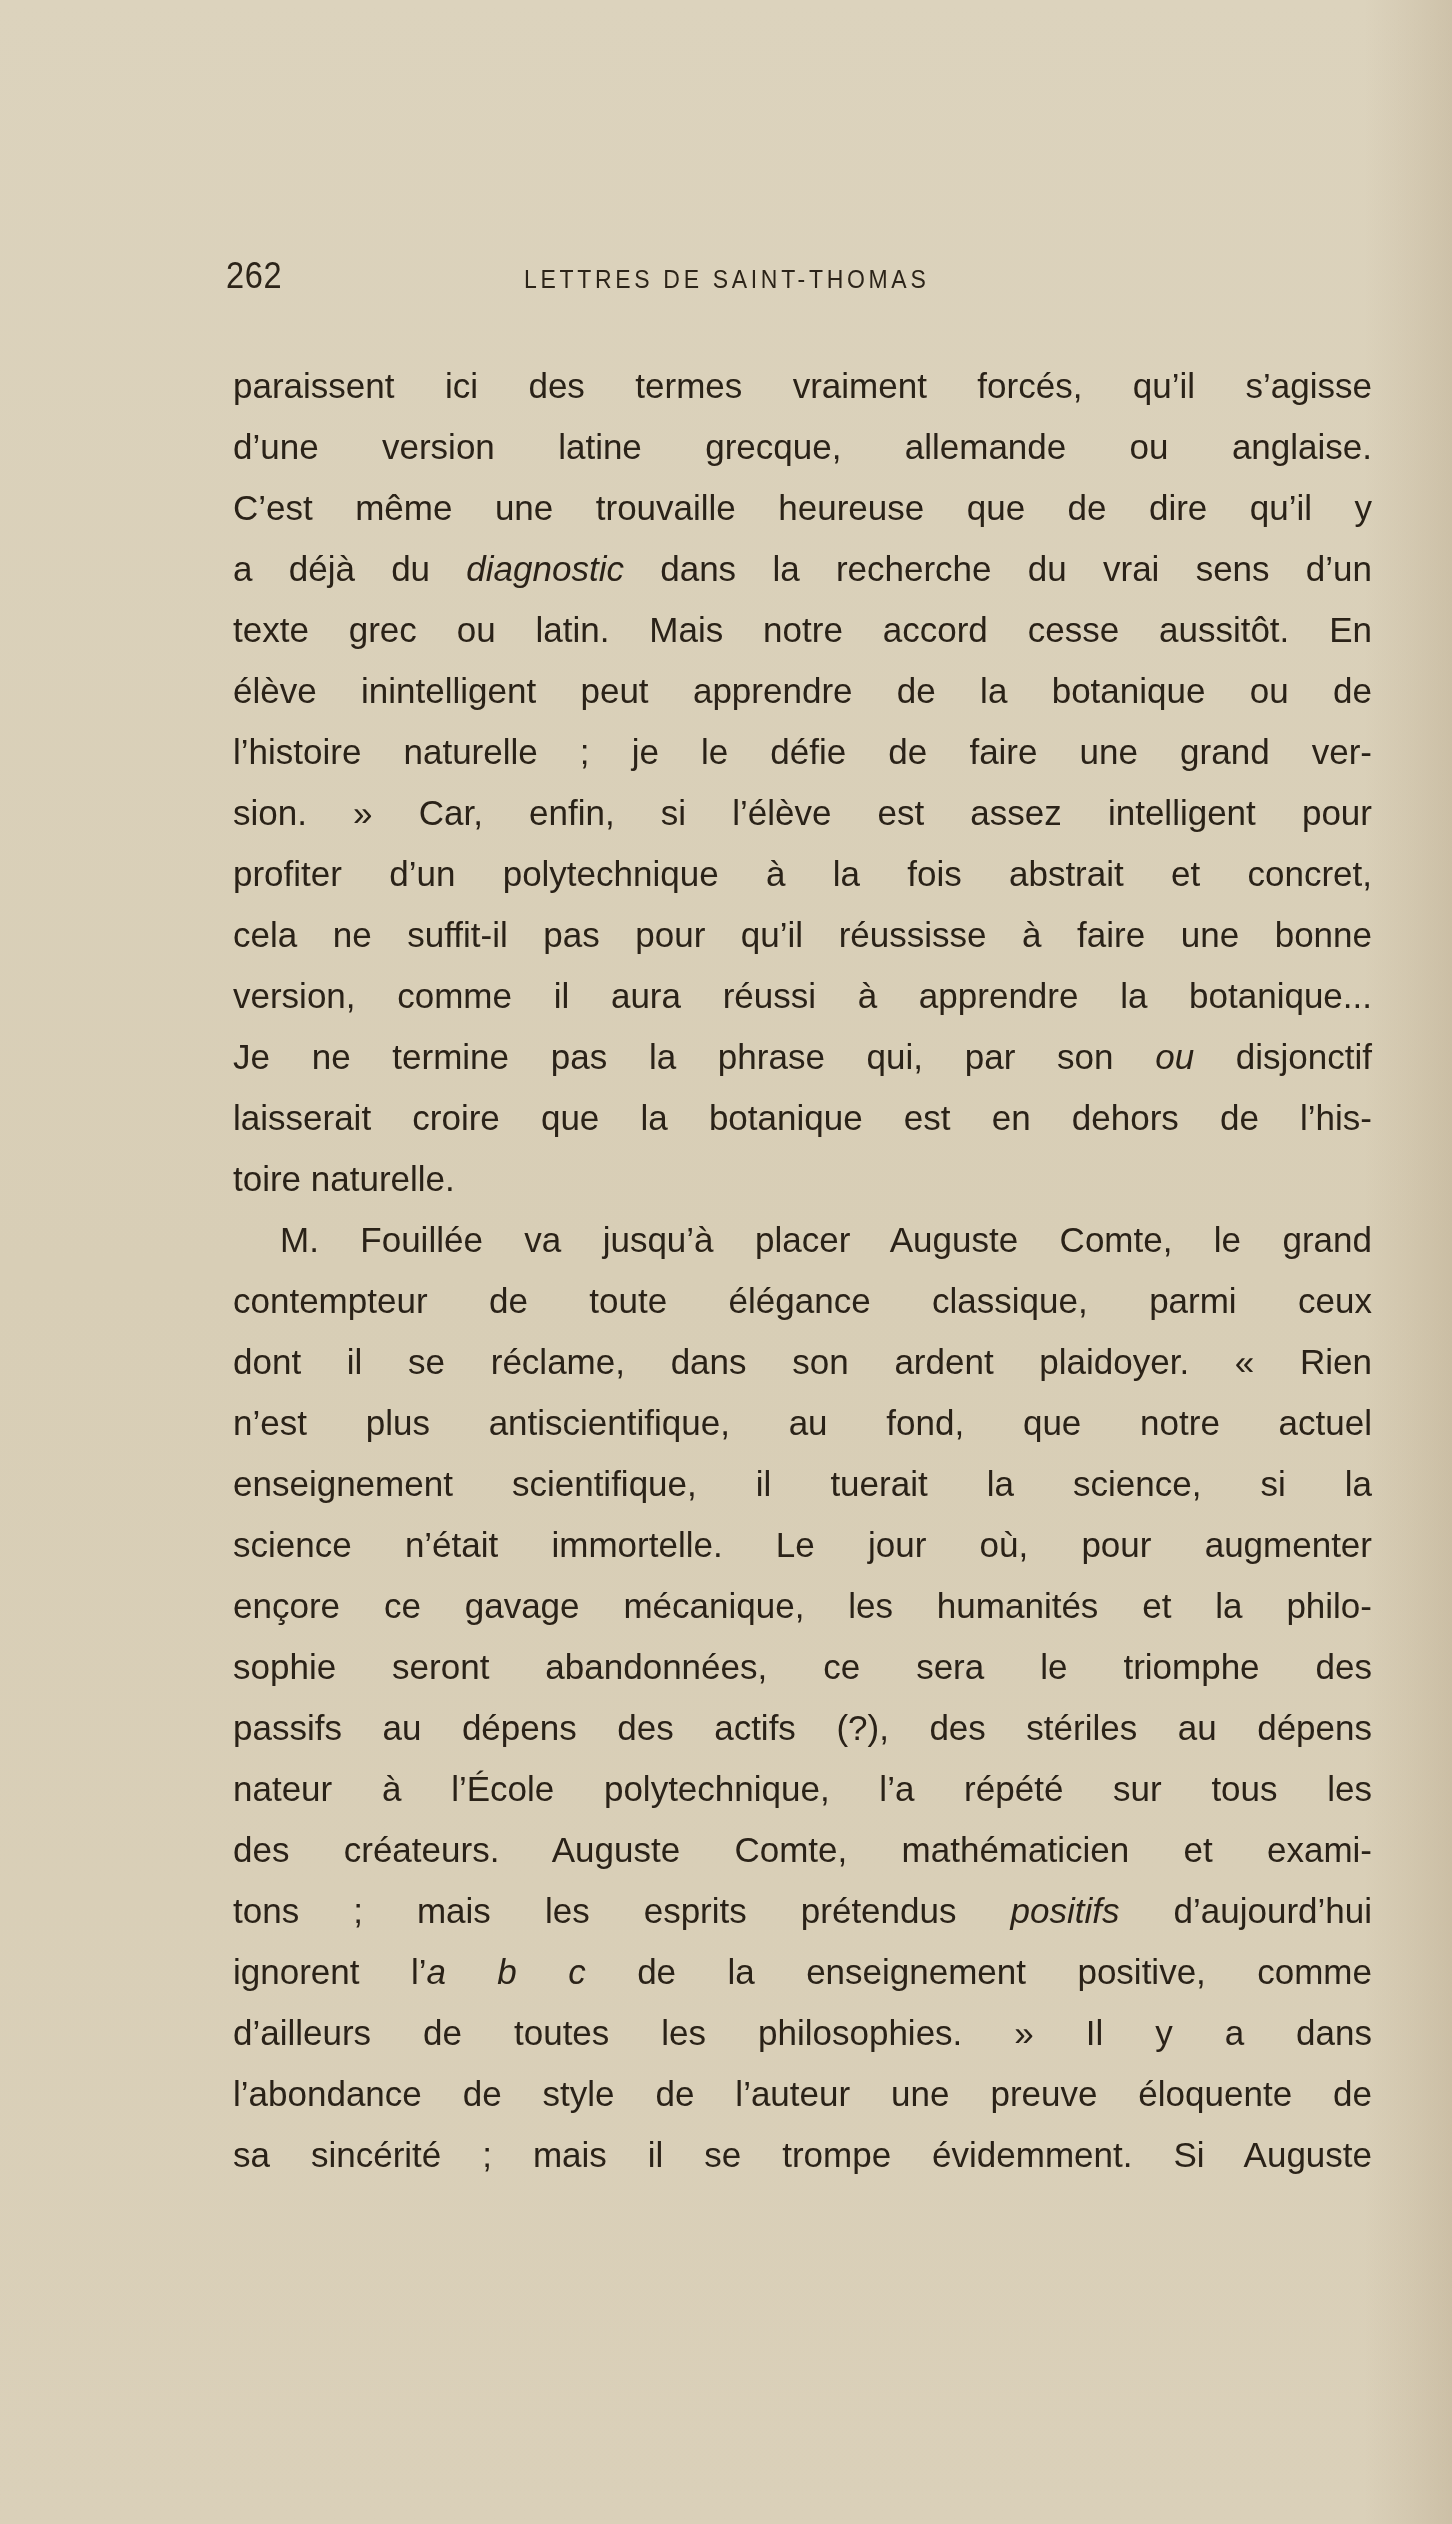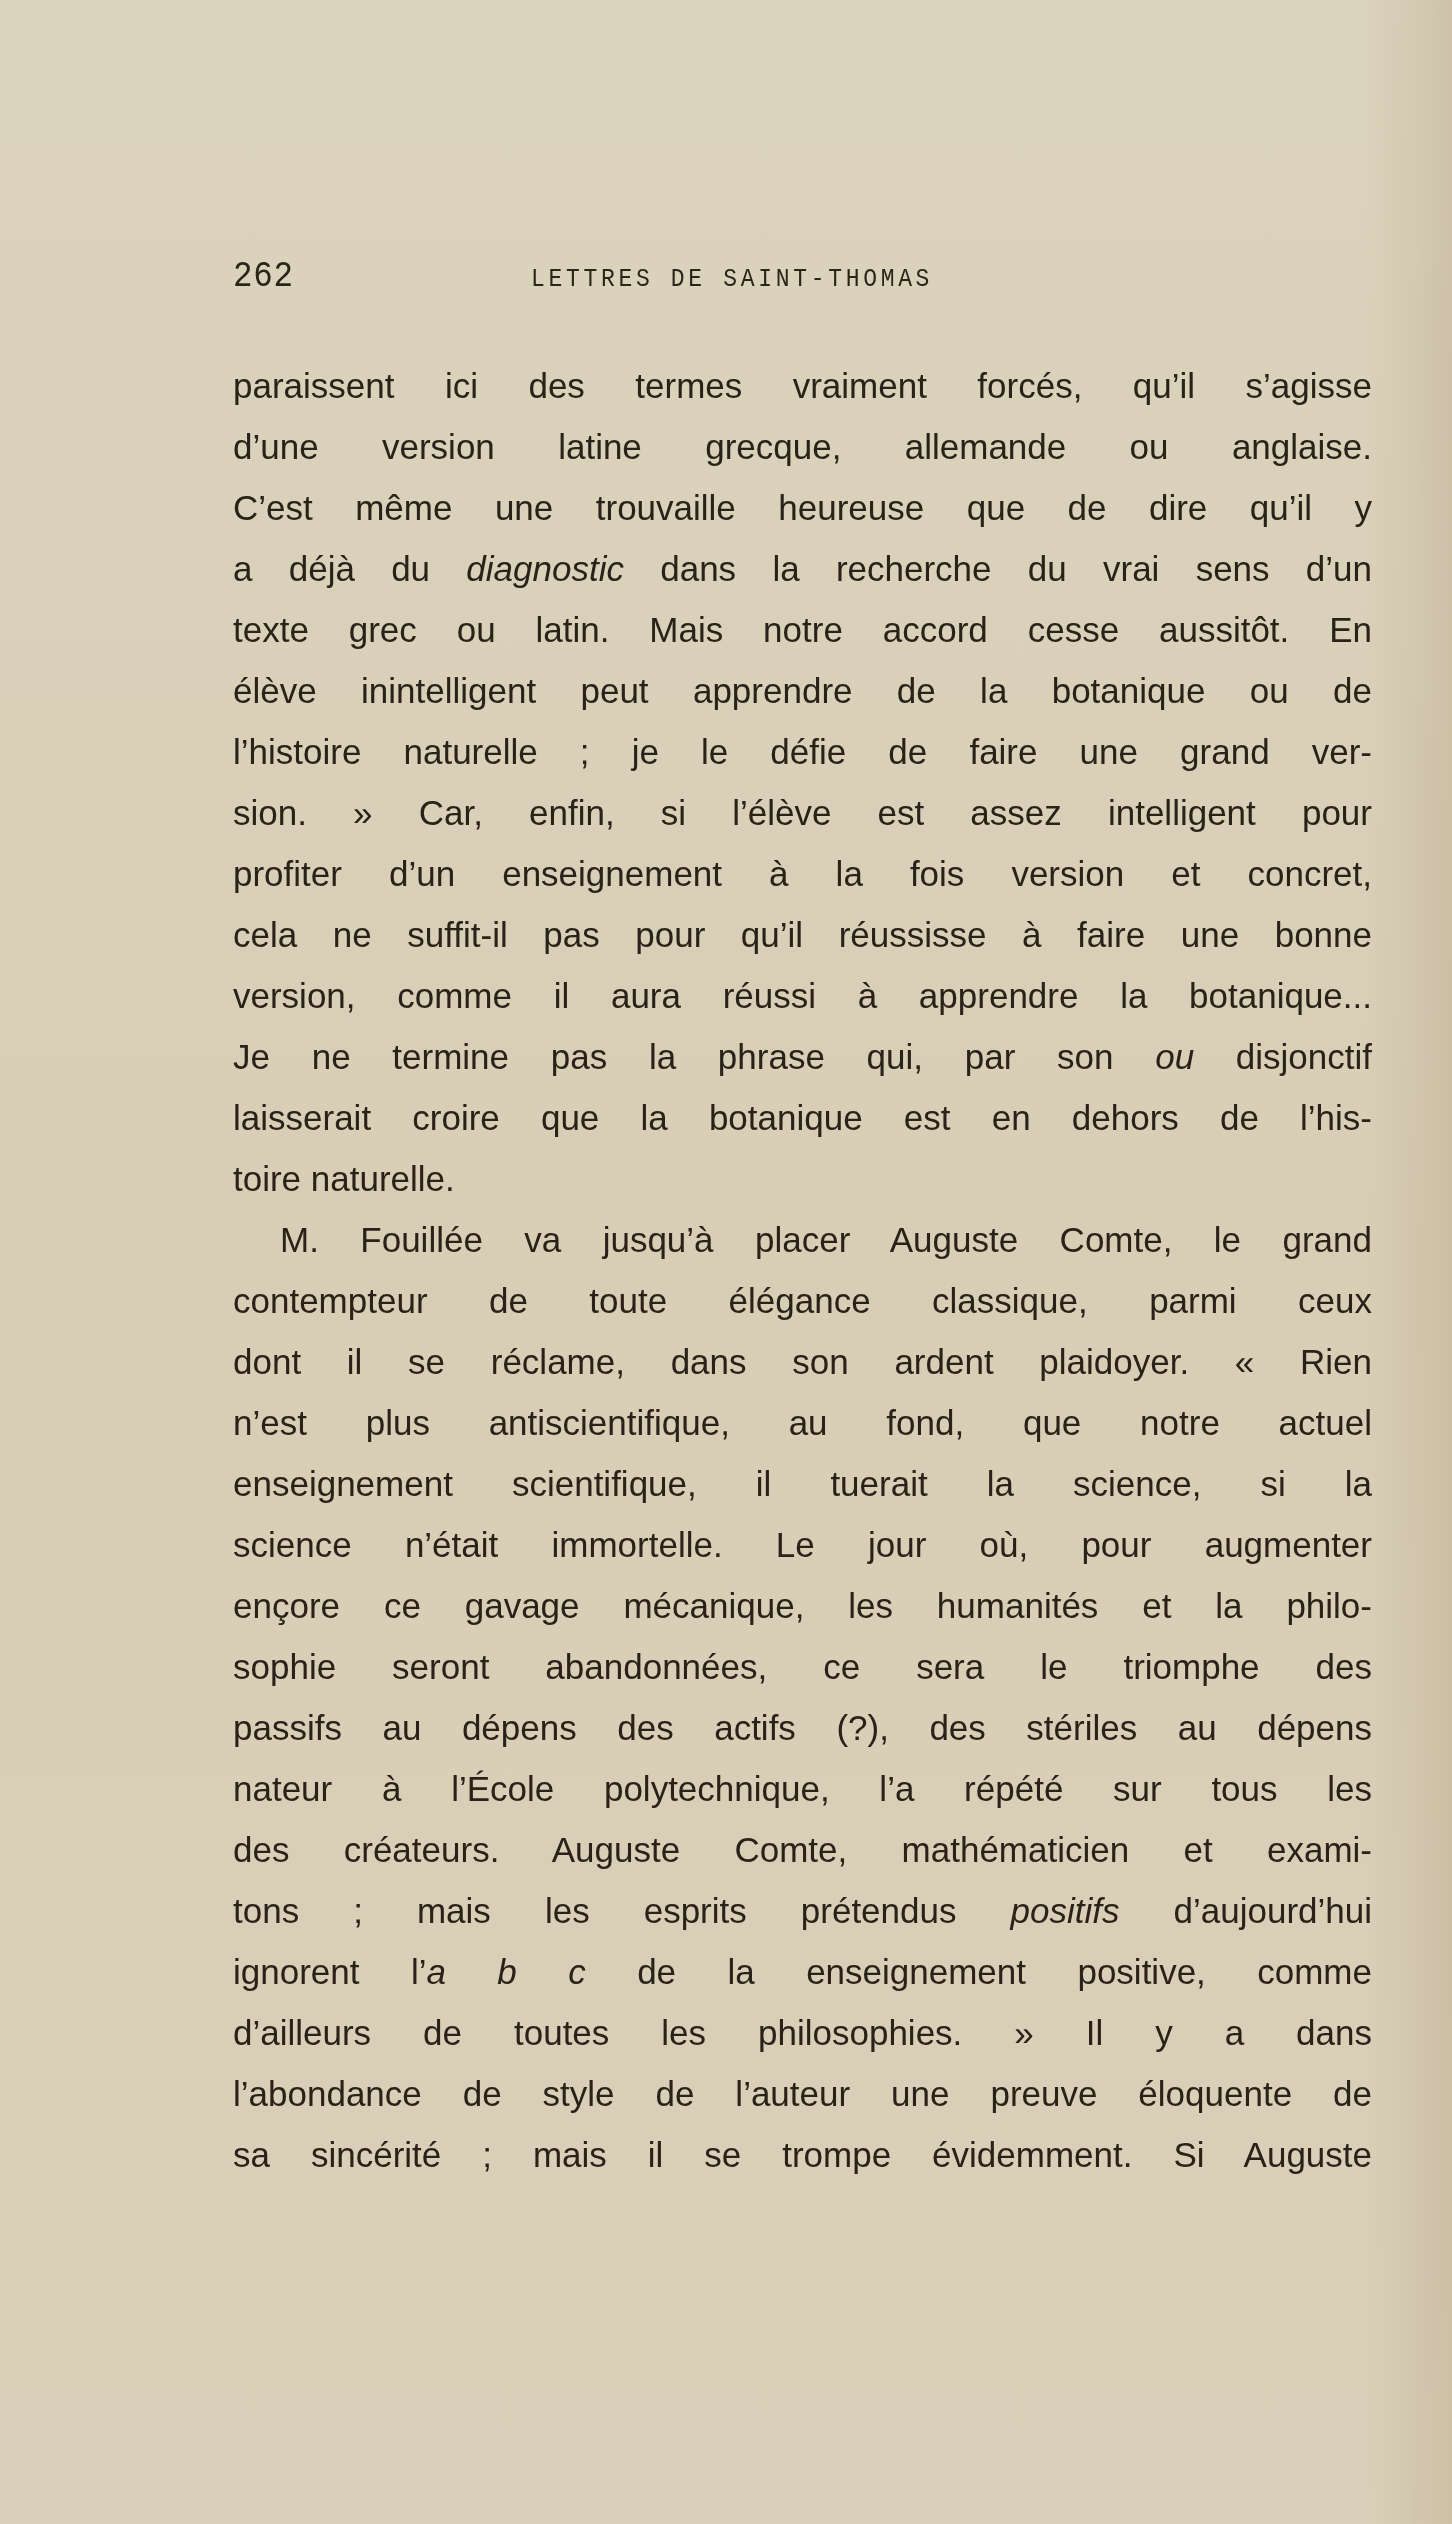--- a/index.html
+++ b/index.html
@@ -14,25 +14,25 @@
     position: absolute;
     left: 0; top: 0;
     width: 1453px; height: 2525px;
     background:
       linear-gradient(to right, rgba(0,0,0,0) 0, rgba(0,0,0,0) 1364px, rgba(150,125,90,0.10) 1412px, rgba(140,115,80,0.18) 1453px),
       linear-gradient(to bottom, #dcd3bd 0%, #d8ceb6 50%, #dad0b9 100%);
   }
   .running-head {
     position: absolute;
     top: 255px;
-    left: 233px;
+    left: 226px;
     width: 899px;
     height: 48px;
     color: #2c2419;
-    font-family: Liberation Mono, monospace;
+    font-family: Liberation Sans, sans-serif;
   }
   .page-number {
     position: absolute;
     left: 0;
     top: 0;
     font-size: 37px;
     letter-spacing: 0.8px;
     transform: scaleX(0.88);
     transform-origin: left top;
   }
@@ -77,21 +77,21 @@
   </div>
   <div class="body-text" id="body-text">
       <span class="line"><span>paraissent ici des termes vraiment forcés, qu’il s’agisse</span></span>
       <span class="line"><span>d’une version latine grecque, allemande ou anglaise.</span></span>
       <span class="line"><span>C’est même une trouvaille heureuse que de dire qu’il y</span></span>
       <span class="line"><span>a déjà du </span><span class="it">diagnostic</span><span> dans la recherche du vrai sens d’un</span></span>
       <span class="line"><span>texte grec ou latin. Mais notre accord cesse aussitôt. En</span></span>
       <span class="line"><span>élève inintelligent peut apprendre de la botanique ou de</span></span>
       <span class="line"><span>l’histoire naturelle ; je le défie de faire une grand ver-</span></span>
       <span class="line"><span>sion. » Car, enfin, si l’élève est assez intelligent pour</span></span>
-      <span class="line"><span>profiter d’un enseignement à la fois version et concret,</span></span>
+      <span class="line"><span>profiter d’un polytechnique à la fois abstrait et concret,</span></span>
       <span class="line"><span>cela ne suffit-il pas pour qu’il réussisse à faire une bonne</span></span>
       <span class="line"><span>version, comme il aura réussi à apprendre la botanique...</span></span>
       <span class="line"><span>Je ne termine pas la phrase qui, par son </span><span class="it">ou</span><span> disjonctif</span></span>
       <span class="line"><span>laisserait croire que la botanique est en dehors de l’his-</span></span>
       <span class="line last-of-para"><span>toire naturelle.</span></span>
       <span class="line indent"><span>M. Fouillée va jusqu’à placer Auguste Comte, le grand</span></span>
       <span class="line"><span>contempteur de toute élégance classique, parmi ceux</span></span>
       <span class="line"><span>dont il se réclame, dans son ardent plaidoyer. « Rien</span></span>
       <span class="line"><span>n’est plus antiscientifique, au fond, que notre actuel</span></span>
       <span class="line"><span>enseignement scientifique, il tuerait la science, si la</span></span>

